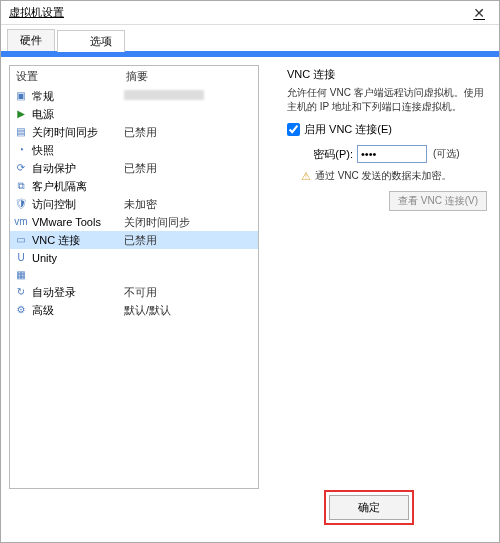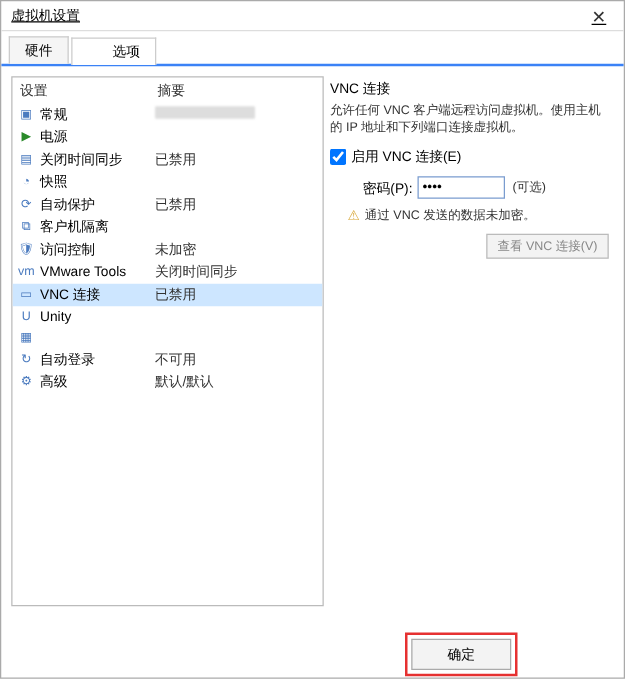--- a/index.html
+++ b/index.html
@@ -25,40 +25,40 @@
   }
   .close-btn {
     font-size: 14px;
     color: #333;
     cursor: pointer;
     padding: 0 6px;
   }
   .tabs {
     display: flex;
     padding: 4px 6px 0 6px;
-    border-bottom: 2px solid #3b82f6;
+    border-bottom: 6px solid #3b82f6;
   }
   .tab {
     padding: 3px 12px;
     border: 1px solid #ccc;
     border-bottom: none;
     margin-right: 2px;
     background: #f5f5f5;
     cursor: pointer;
   }
   .tab.active {
     background: #fff;
     position: relative;
     top: 1px;
     padding-left: 32px;
   }
   .content {
     display: flex;
     padding: 8px;
-    gap: 1px;
+    gap: 24px;
     height: 440px;
   }
   .left-panel {
     width: 250px;
     border: 1px solid #bbb;
     background: #fff;
     display: flex;
     flex-direction: column;
   }
   .list-header {
@@ -161,21 +161,21 @@
     margin-top: 8px;
     padding: 2px 8px;
     font-size: 10px;
     border: 1px solid #bbb;
     background: #f3f3f3;
     color: #888;
     text-align: center;
   }
   .btn-area {
     position: absolute;
-    bottom: 6px;
+    bottom: 22px;
     left: 0;
     right: 0;
     display: flex;
     justify-content: flex-end;
     padding-right: 90px;
   }
   .ok-btn {
     padding: 4px 28px;
     border: 1px solid #aaa;
     background: #f3f3f3;

